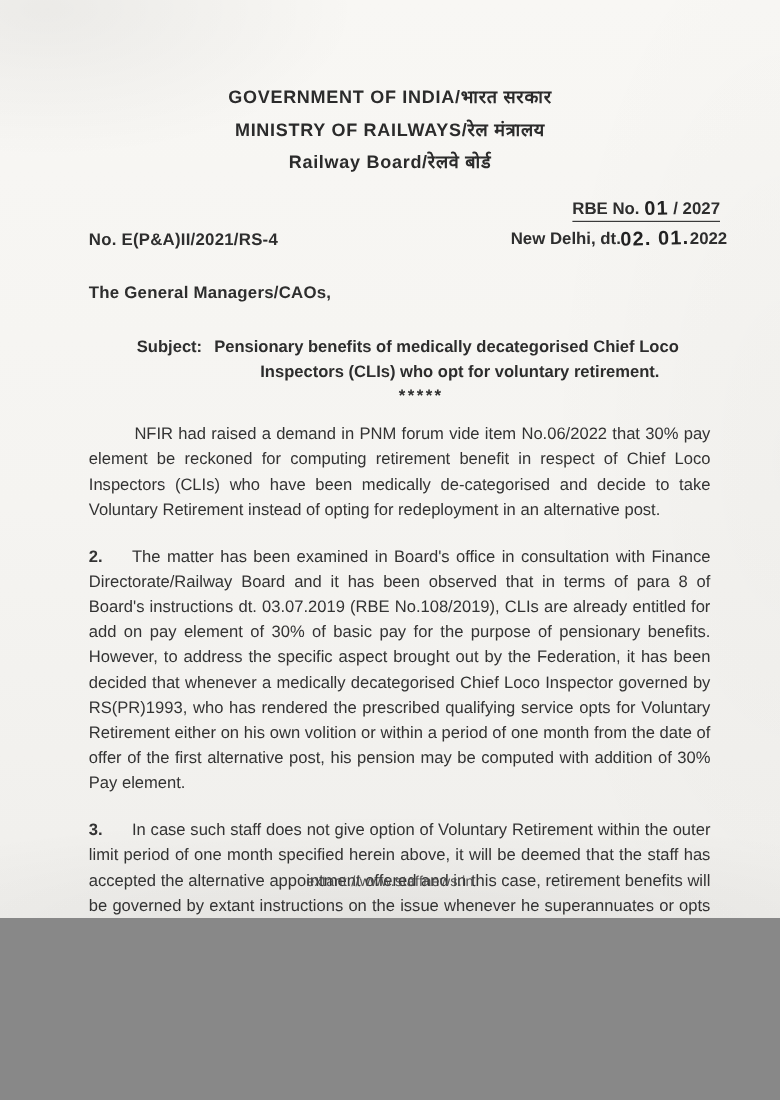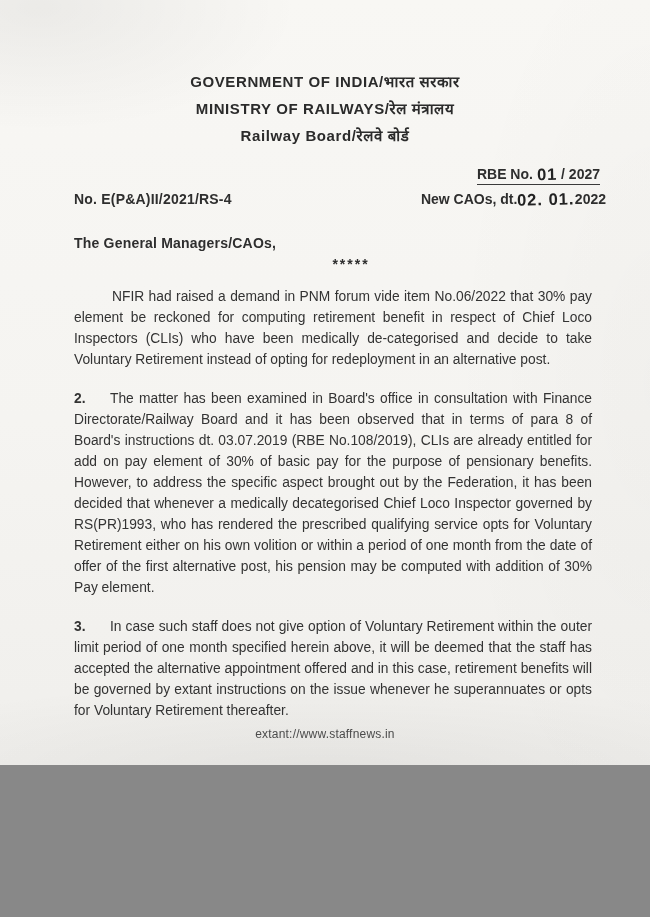--- a/index.html
+++ b/index.html
@@ -122,27 +122,34 @@
     <div>MINISTRY OF RAILWAYS/रेल मंत्रालय</div>
     <div>Railway Board/रेलवे बोर्ड</div>
   </header>
 
   <div class="rbe-row">
     <span class="rbe-underline"><span>RBE No.</span> <span class="hand">01</span> <span>/ 2027</span></span>
   </div>
 
   <div class="ref-row">
     <span class="file-no">No. E(P&amp;A)II/2021/RS-4</span>
-    <span class="place-date"><span>New CAOs, dt.</span><span class="hand">02. 01.</span><span>2022</span></span>
+    <span class="place-date"><span>New Delhi, dt.</span><span class="hand">02. 01.</span><span>2022</span></span>
   </div>
 
   <div class="addressee">
     <div>The General Managers/CAOs,</div>
   </div>
 
+  <div class="subject">
+    <span>Subject:</span>
+    <span class="subject-text">
+      <div>Pensionary benefits of medically decategorised Chief Loco</div>
+      <div class="subject-line2">Inspectors (CLIs) who opt for voluntary retirement.</div>
+    </span>
+  </div>
   <div class="stars">*****</div>
 
   <div class="bodytext">
     <p class="para indent">NFIR had raised a demand in PNM forum vide item No.06/2022 that 30% pay element be reckoned for computing retirement benefit in respect of Chief Loco Inspectors (CLIs) who have been medically de-categorised and decide to take Voluntary Retirement instead of opting for redeployment in an alternative post.</p>
     <p class="para"><span class="pnum">2.</span><span>The matter has been examined in Board's office in consultation with Finance Directorate/Railway Board and it has been observed that in terms of para 8 of Board's instructions dt. 03.07.2019 (RBE No.108/2019), CLIs are already entitled for add on pay element of 30% of basic pay for the purpose of pensionary benefits. However, to address the specific aspect brought out by the Federation, it has been decided that whenever a medically decategorised Chief Loco Inspector governed by RS(PR)1993, who has rendered the prescribed qualifying service opts for Voluntary Retirement either on his own volition or within a period of one month from the date of offer of the first alternative post, his pension may be computed with addition of 30% Pay element.</span></p>
     <p class="para"><span class="pnum">3.</span><span>In case such staff does not give option of Voluntary Retirement within the outer limit period of one month specified herein above, it will be deemed that the staff has accepted the alternative appointment offered and in this case, retirement benefits will be governed by extant instructions on the issue whenever he superannuates or opts for Voluntary Retirement thereafter.</span></p>
   </div>
 
   <div class="footer-url">extant://www.staffnews.in</div>
 

